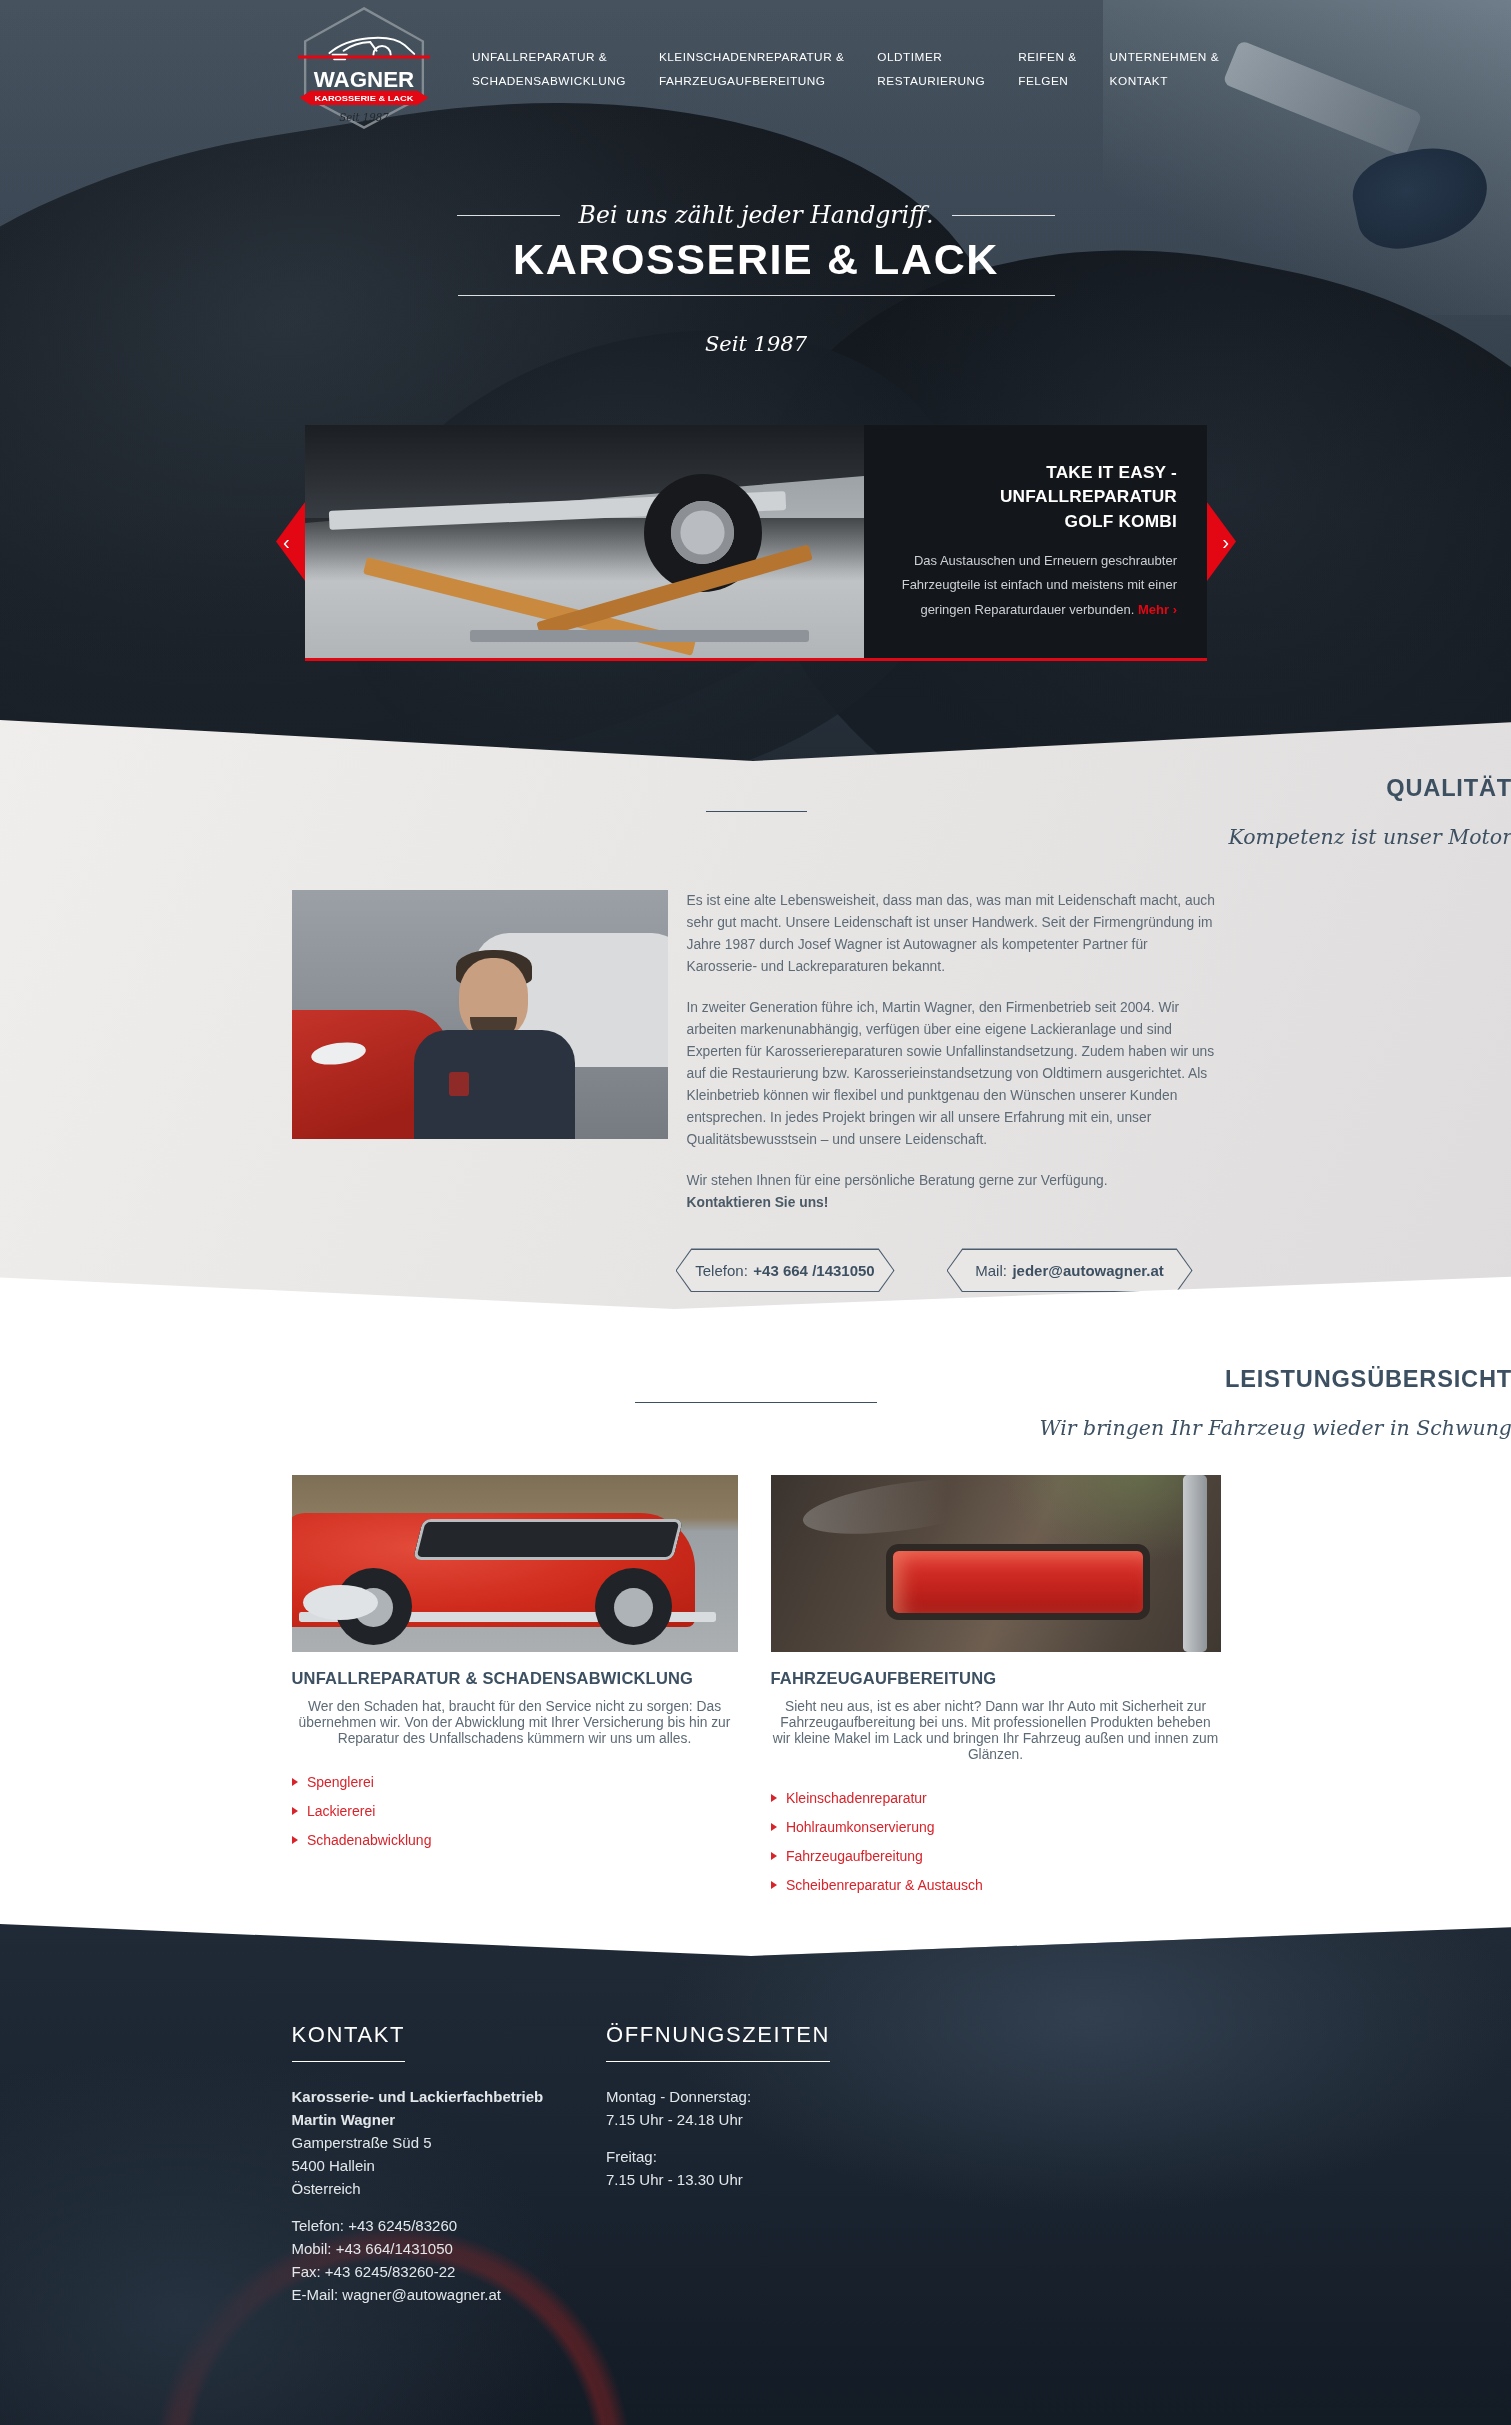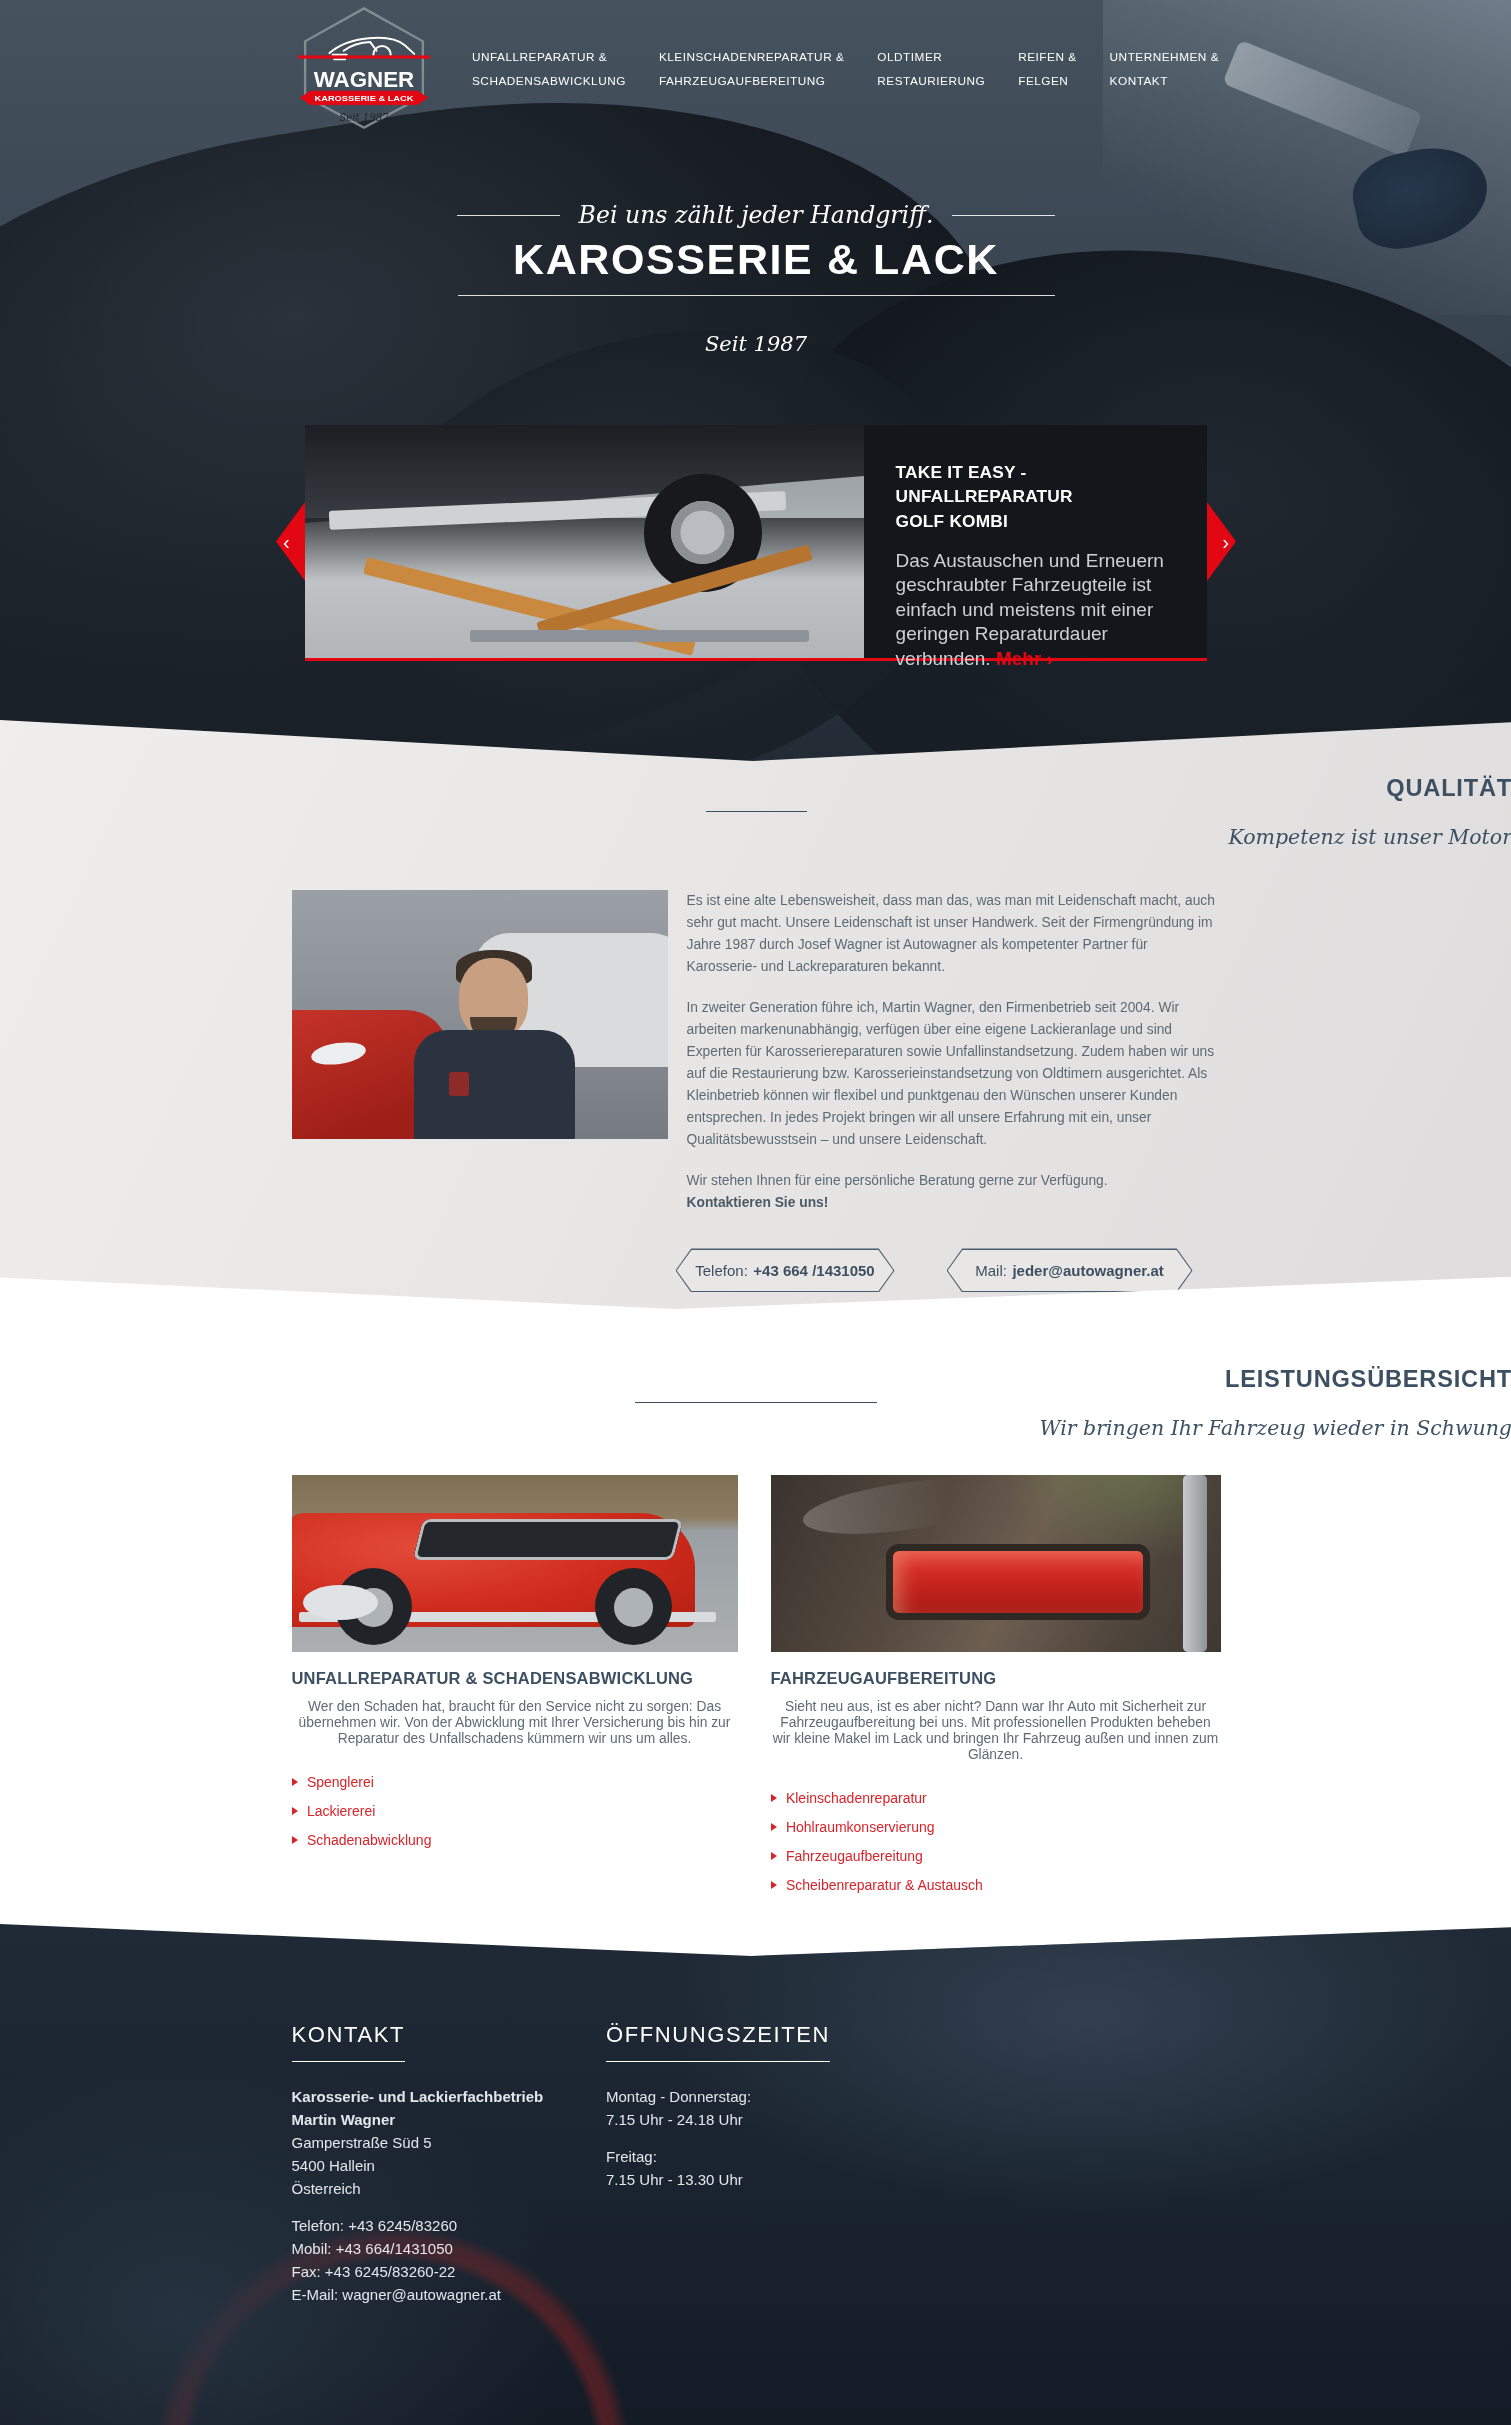--- a/index.html
+++ b/index.html
@@ -39,23 +39,23 @@
   .carousel { position:absolute; left:305px; top:425px; width:902px; height:236px; display:flex; border-bottom:3.9px solid #e30613; z-index:4; }
   .c-img { position:relative; width:595px; overflow:hidden; background:linear-gradient(180deg,#8e9398 0%,#a6abaf 35%,#c2c5c8 62%,#b2b5b8 100%); }
   .c-carbody { position:absolute; top:0; left:0; right:0; height:98px; background:linear-gradient(180deg,#1b1e22,#3a3f45); clip-path:polygon(0 0,100% 0,100% 52%,0 100%); }
   .c-sill { position:absolute; top:76px; left:23.6px; width:457px; height:19px; background:#ced2d5; transform:rotate(-2.5deg); border-radius:3.1px; }
   .c-wheel { position:absolute; right:102px; top:49px; width:118px; height:118px; border-radius:50%; background:#17191c; }
   .c-rim { position:absolute; right:130px; top:76px; width:63px; height:63px; border-radius:50%; background:#b9bdc1; box-shadow:inset 0 0 0 9.4px #8c9094; }
   .c-shadow { position:absolute; top:93px; left:0; right:0; height:63px; background:linear-gradient(180deg, rgba(32,35,38,.75), rgba(32,35,38,0)); }
   .c-beam1 { position:absolute; left:55px; bottom:43px; width:339px; height:17.3px; background:#c98a3f; transform:rotate(14deg); border-radius:3.1px; }
   .c-beam2 { position:absolute; left:228px; bottom:59px; width:283px; height:15.7px; background:#b5742f; transform:rotate(-16deg); border-radius:3.1px; }
   .c-base { position:absolute; left:165px; bottom:15.7px; width:339px; height:12.6px; background:#8d9398; border-radius:2.4px; }
-  .c-text { width:361px; background:#13161b; padding:35px 30px 0 31.5px; }
+  .c-text { width:361px; background:#13161b; padding:35px 30px 0 31.5px;text-align:right; }
   .c-title { color:#fff; font-size:17.3px; font-weight:bold; line-height:24.4px; letter-spacing:0.2px; }
-  .c-para { color:#ccd1d6; font-size:19px; line-height:24.4px; margin-top:15.7px; }
+  .c-para { color:#ccd1d6; font-size:13px; line-height:24.4px; margin-top:15.7px; }
   .c-more { color:#e30613; font-weight:bold; cursor:pointer; }
   .car-arrow { position:absolute; top:50%; transform:translateY(-50%); width:29px; height:79px; background:#e30613; display:flex; align-items:center; color:#fff; font-size:20.5px; cursor:pointer; z-index:5; }
   .car-arrow.prev { left:-29px; clip-path:polygon(100% 0, 0 50%, 100% 100%); justify-content:flex-start; padding-left:7px; }
   .car-arrow.next { right:-29px; clip-path:polygon(0 0, 100% 50%, 0 100%); justify-content:flex-end; padding-right:7px; }
 
   
   .sec-quality { position:relative; z-index:2; margin-top:-79px; height:630px;
      clip-path:polygon(0 7.9px, 753px 49px, 100% 10.2px, 100% 100%, 0 100%);
      background:linear-gradient(115deg,#f0eeed 0%,#e9e7e6 40%,#dedcdc 100%); padding-top:63px; }
   .sec-head { text-align:right; }

